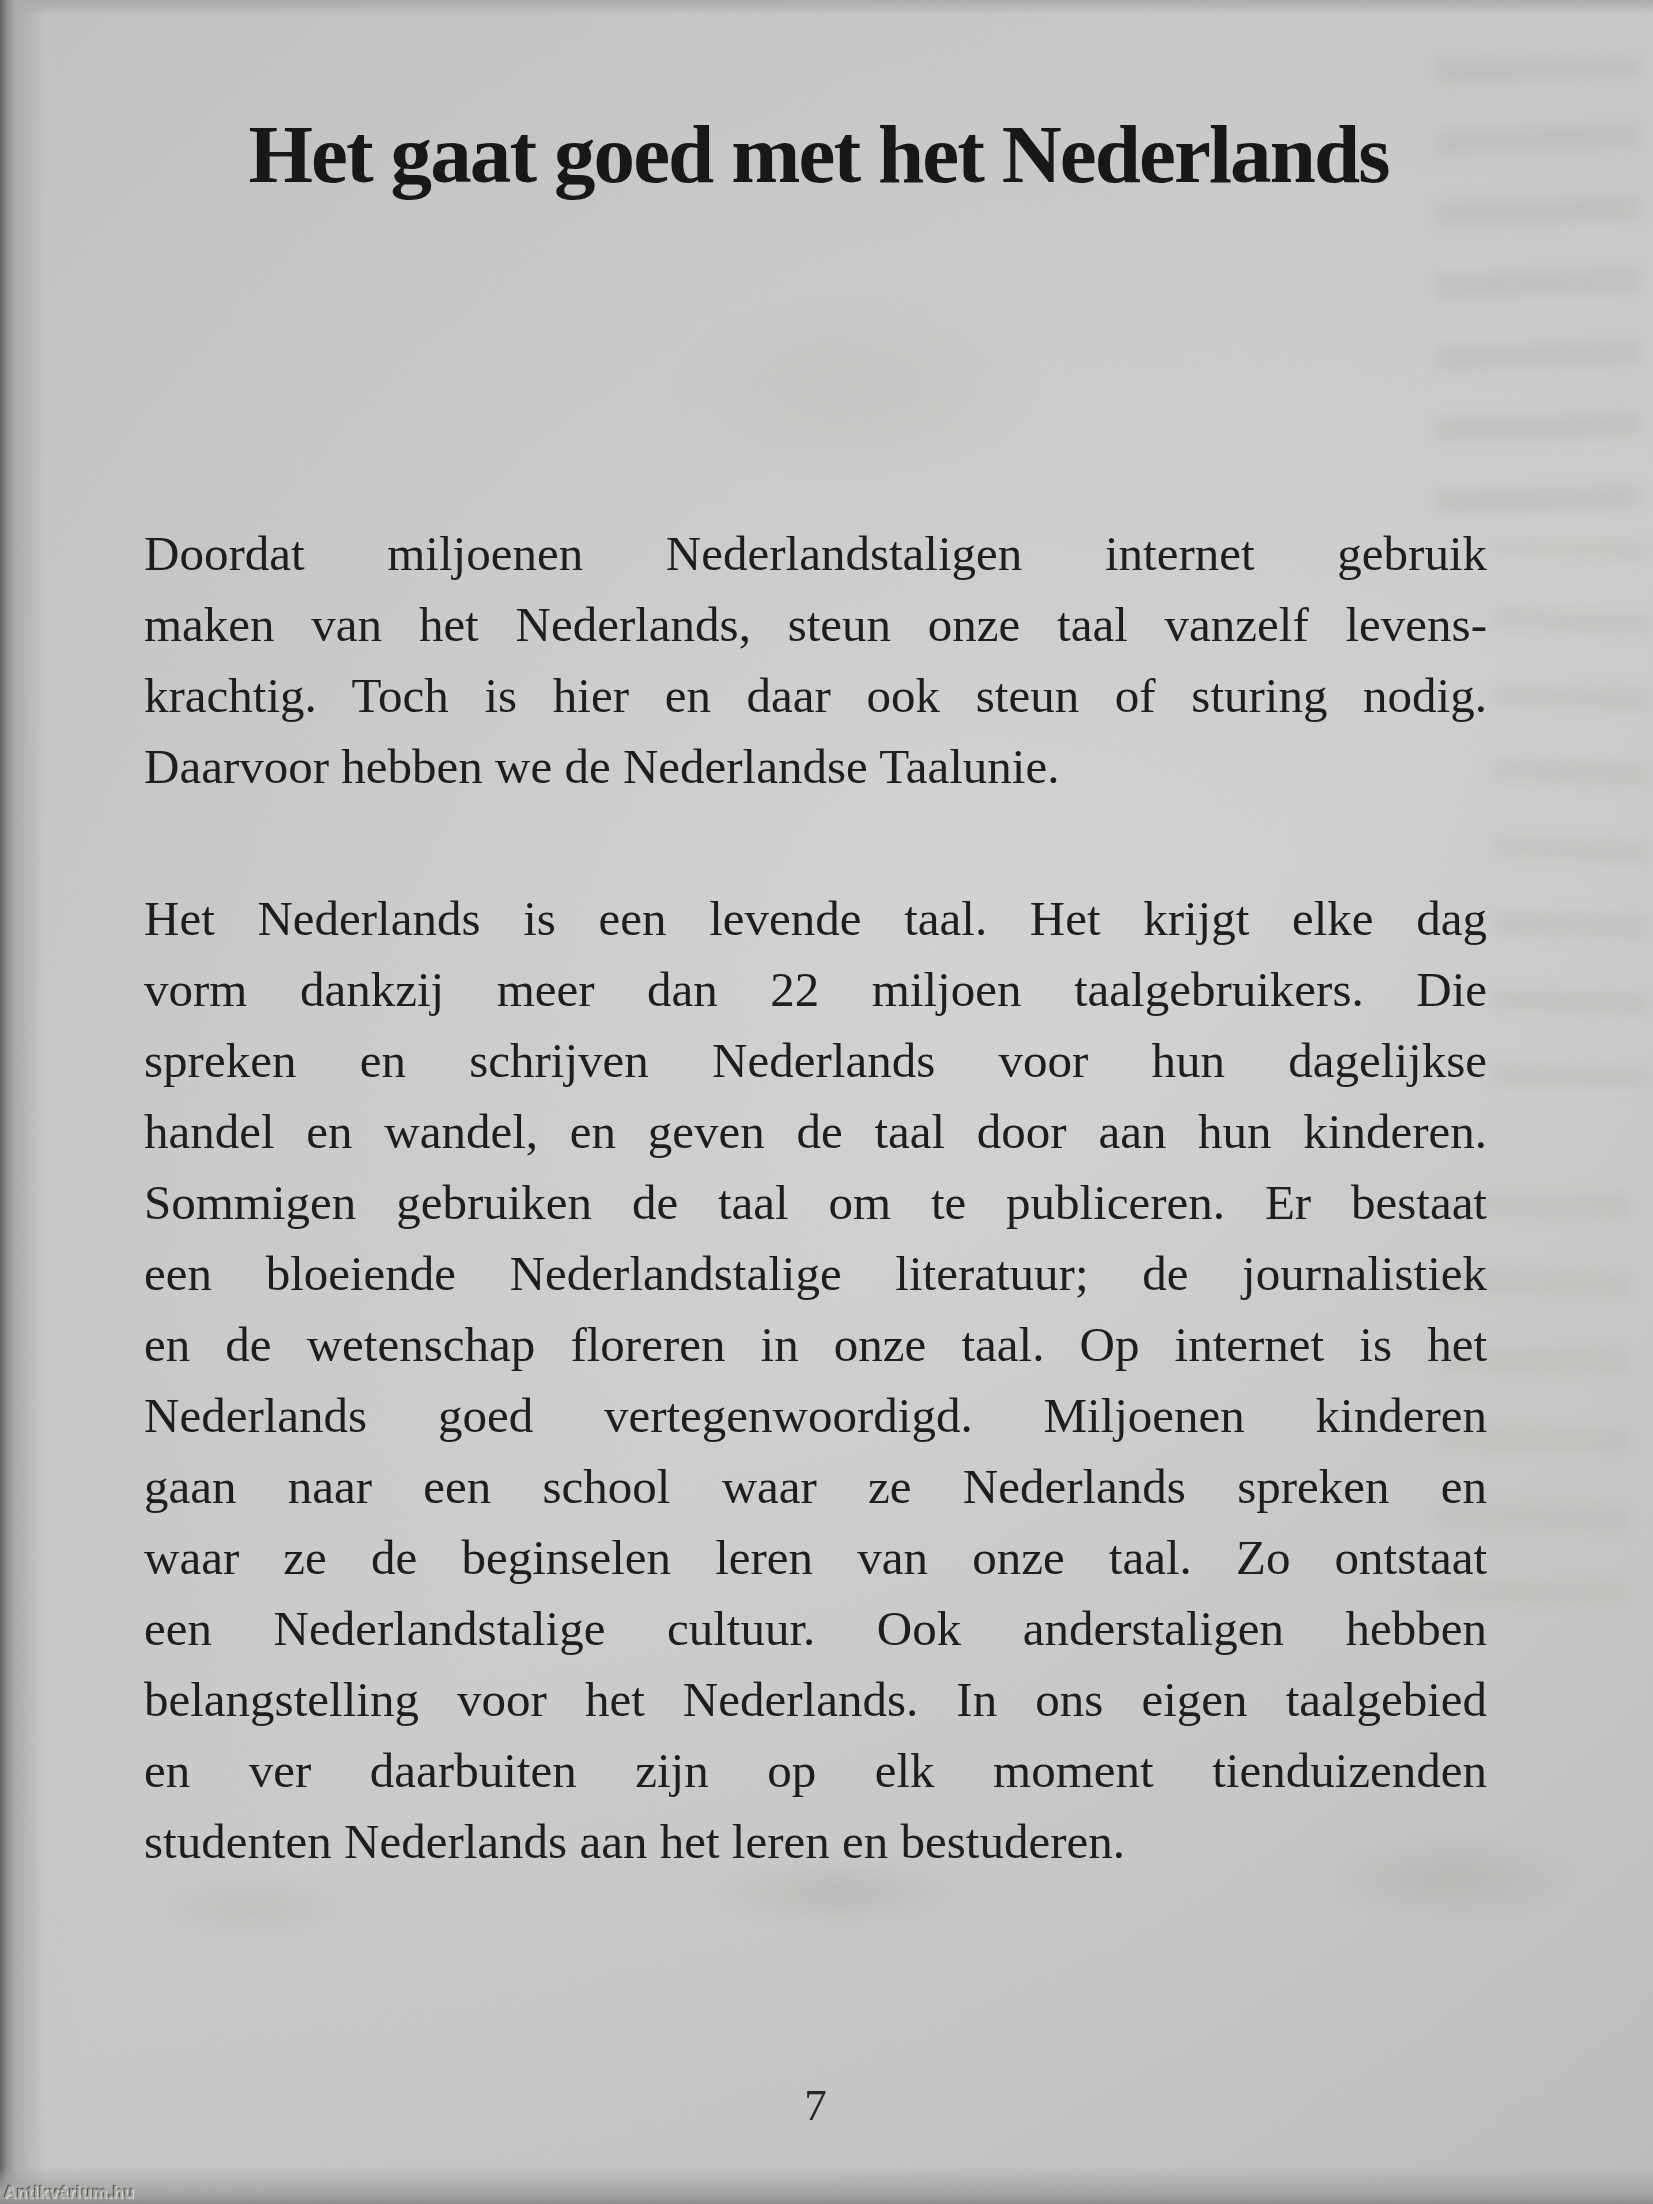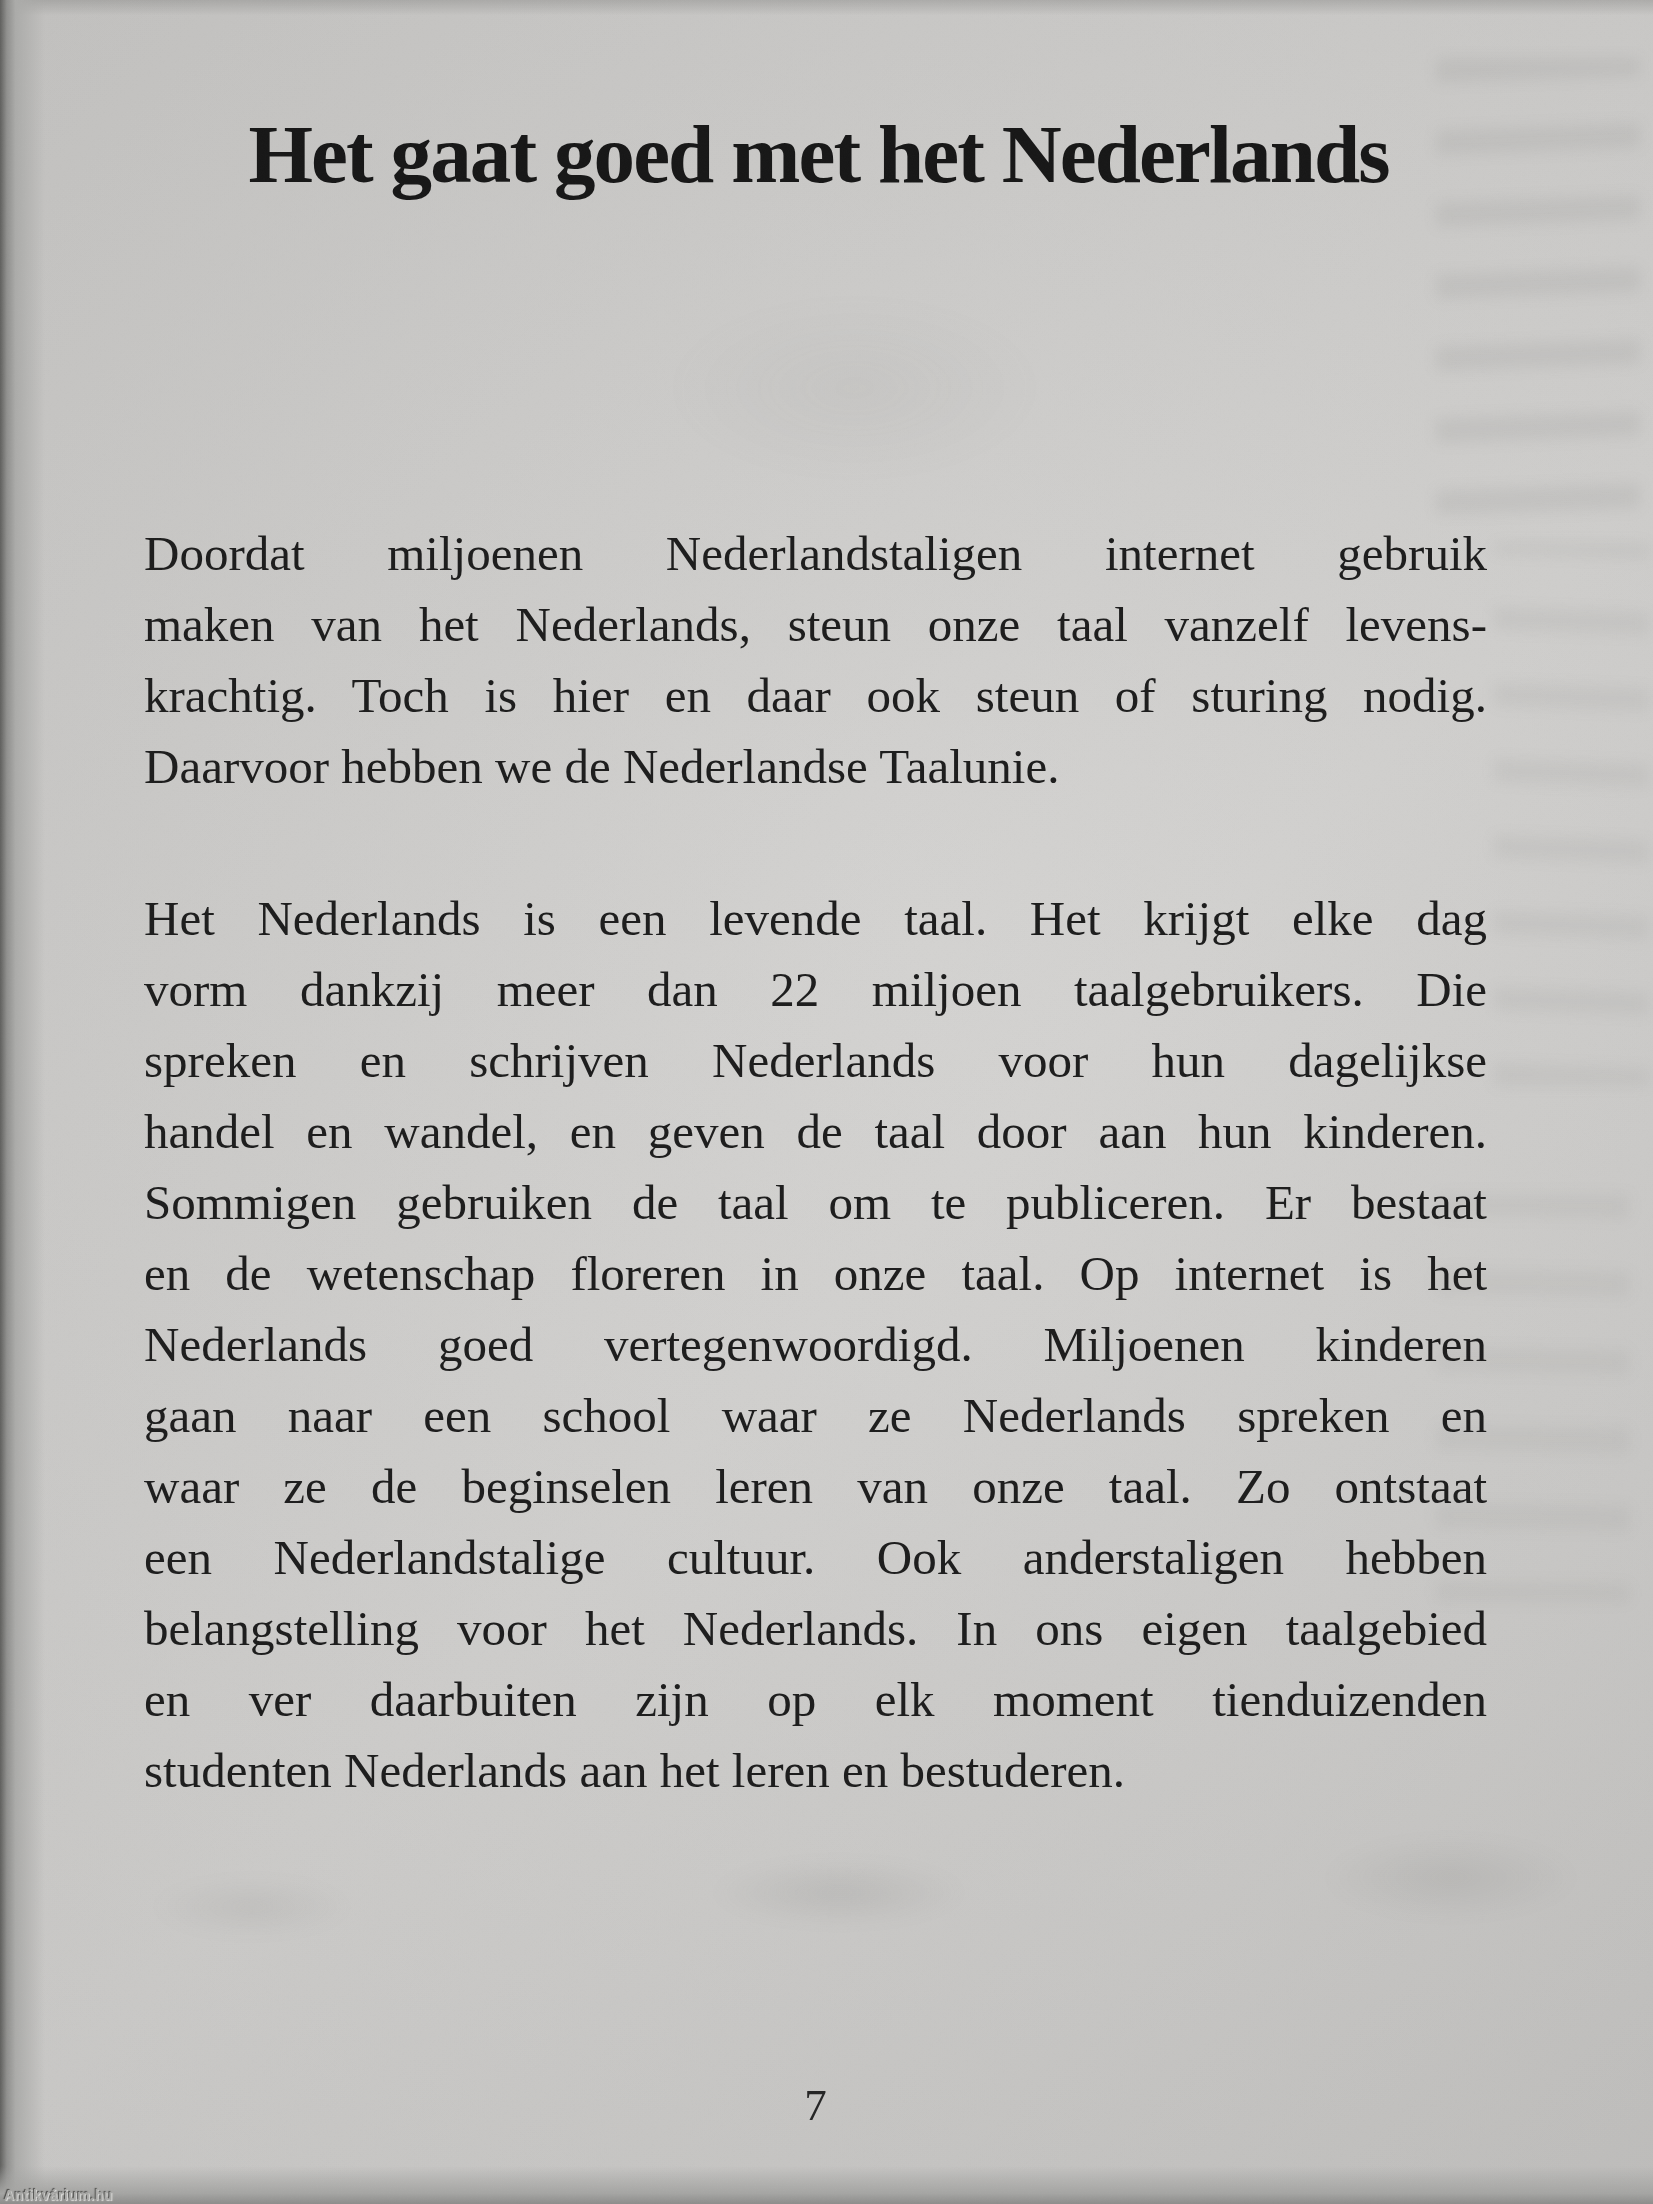--- a/index.html
+++ b/index.html
@@ -84,21 +84,21 @@
     left: 144px; width: 1343px; top: 2079px;
     text-align: center;
     font-size: 45px;
     color: #242424;
   }
   .watermark {
     position: absolute;
     left: 3.9px; bottom: 1.9px;
     font-family: "Liberation Sans", sans-serif;
     font-weight: bold;
-    font-size: 14px;
+    font-size: 17px;
     letter-spacing: 0.5px;
     color: #a9a9a7;
     text-shadow: 1px 1px 1px rgba(245,245,243,0.75), -1px -1px 1px rgba(60,60,58,0.85);
   }
 </style>
 </head>
 <body>
 
 <div class="scan">
 
@@ -121,20 +121,21 @@
       <div class="line">maken van het Nederlands, steun onze taal vanzelf levens-</div>
       <div class="line">krachtig. Toch is hier en daar ook steun of sturing nodig.</div>
       <div class="line">Daarvoor hebben we de Nederlandse Taalunie.</div>
     </div>
   <div class="para para-2">
       <div class="line">Het Nederlands is een levende taal. Het krijgt elke dag</div>
       <div class="line">vorm dankzij meer dan 22 miljoen taalgebruikers. Die</div>
       <div class="line">spreken en schrijven Nederlands voor hun dagelijkse</div>
       <div class="line">handel en wandel, en geven de taal door aan hun kinderen.</div>
       <div class="line">Sommigen gebruiken de taal om te publiceren. Er bestaat</div>
+      <div class="line">een bloeiende Nederlandstalige literatuur; de journalistiek</div>
       <div class="line">en de wetenschap floreren in onze taal. Op internet is het</div>
       <div class="line">Nederlands goed vertegenwoordigd. Miljoenen kinderen</div>
       <div class="line">gaan naar een school waar ze Nederlands spreken en</div>
       <div class="line">waar ze de beginselen leren van onze taal. Zo ontstaat</div>
       <div class="line">een Nederlandstalige cultuur. Ook anderstaligen hebben</div>
       <div class="line">belangstelling voor het Nederlands. In ons eigen taalgebied</div>
       <div class="line">en ver daarbuiten zijn op elk moment tienduizenden</div>
       <div class="line">studenten Nederlands aan het leren en bestuderen.</div>
     </div>
 

